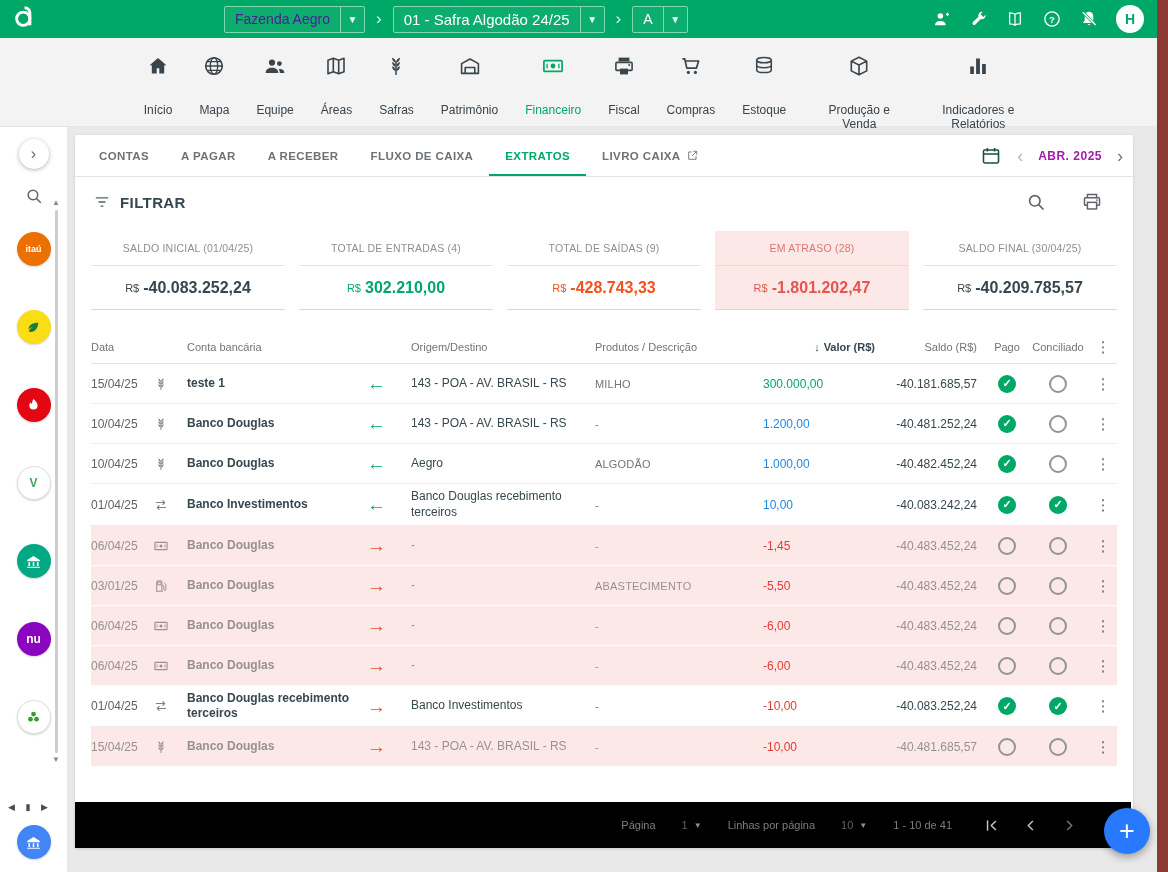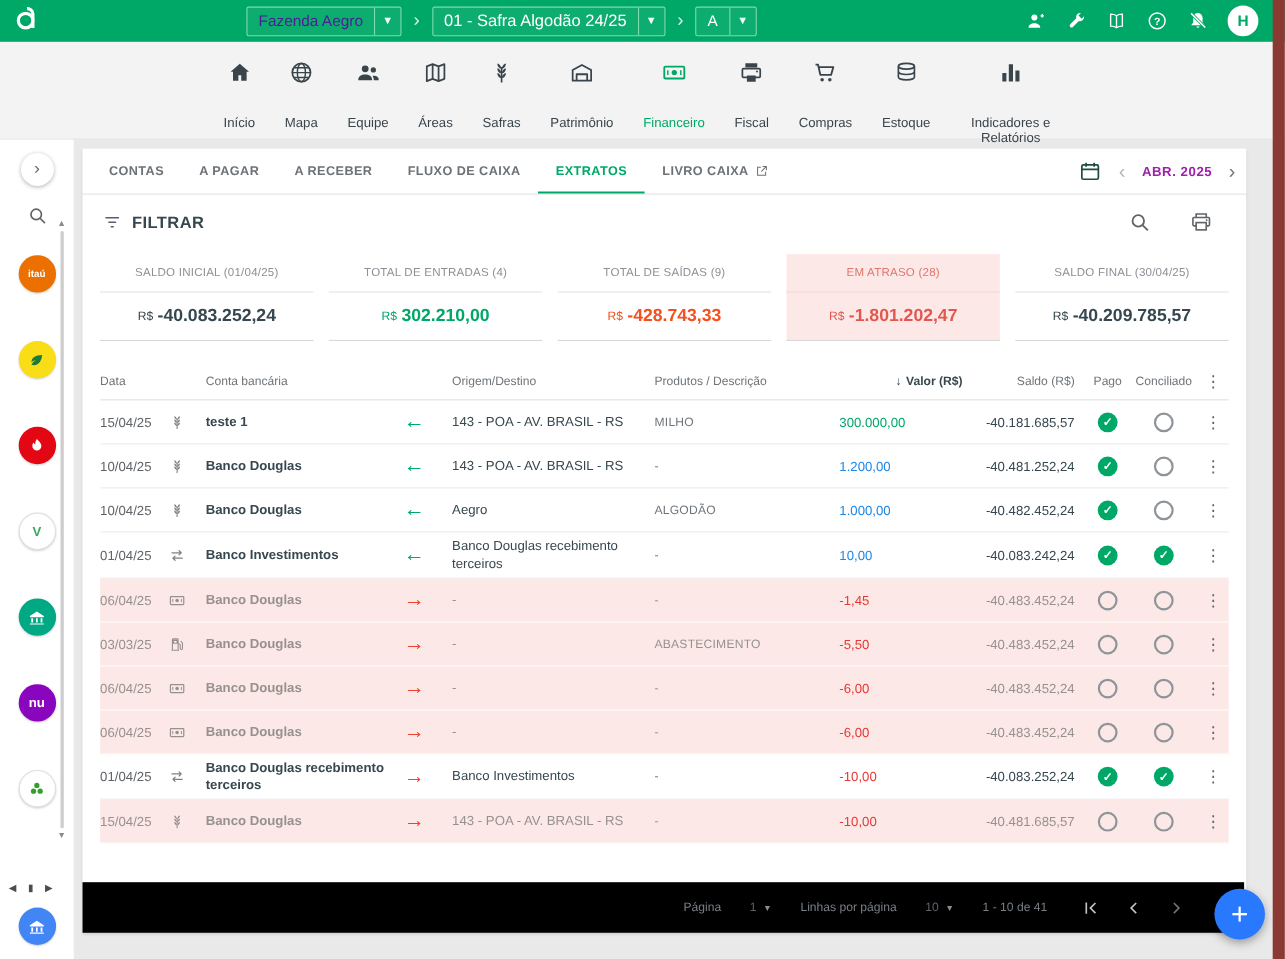--- a/index.html
+++ b/index.html
@@ -244,20 +244,26 @@
     </div>
     <div class="nav-item">
       <span class="nav-icon"><svg viewBox="0 0 24 24" width="24" height="24" aria-hidden="true">
           <ellipse cx="12" cy="6.2" rx="7.3" ry="2.6" fill="none" stroke="currentColor" stroke-width="1.5"></ellipse>
           <path fill="none" stroke="currentColor" stroke-width="1.5" d="M4.7 6.2v4.9c0 1.5 3.3 2.6 7.3 2.6s7.3-1.1 7.3-2.6V6.2M4.7 11.1v4.9c0 1.5 3.3 2.6 7.3 2.6s7.3-1.1 7.3-2.6v-4.9"></path>
         </svg></span>
       <span class="nav-label">Estoque</span>
     </div>
     <div class="nav-item">
       <span class="nav-icon"><svg viewBox="0 0 24 24" width="24" height="24" aria-hidden="true">
+          <path fill="none" stroke="currentColor" stroke-width="1.6" stroke-linejoin="round" d="M12 3.2 4.3 7.1v9.8l7.7 3.9 7.7-3.9V7.1zM4.3 7.1 12 11l7.7-3.9M12 11v9.8"></path>
+        </svg></span>
+      <span class="nav-label">Produção e Venda</span>
+    </div>
+    <div class="nav-item">
+      <span class="nav-icon"><svg viewBox="0 0 24 24" width="24" height="24" aria-hidden="true">
           <path fill="currentColor" d="M4.2 20v-7.6h3.7V20zM10.1 20V4.4h3.8V20zM16.1 20v-10h3.7v10z"></path>
         </svg></span>
       <span class="nav-label">Indicadores e Relatórios</span>
     </div>
   </div>
 
 <div class="sidebar">
   <div class="expand-btn">›</div>
   <span class="side-search">
       <svg viewBox="0 0 24 24" width="20" height="20" aria-hidden="true">
@@ -533,21 +539,21 @@
           <div class="td bal">-40.483.452,24</div>
           <div class="td center">
             <span class="chk off"></span>
           </div>
           <div class="td center">
             <span class="chk off"></span>
           </div>
           <div class="td kebab">⋮</div>
         </div>
         <div class="trow late">
-          <div class="td date">03/03/25</div>
+          <div class="td date">03/01/25</div>
           <div class="td ticon">
             <svg viewBox="0 0 24 24" width="16" height="16" aria-hidden="true">
               <path fill="none" stroke="currentColor" stroke-width="1.5" stroke-linejoin="round" d="M5.6 19.8V5.4c0-.7.5-1.2 1.2-1.2h5.4c.7 0 1.2.5 1.2 1.2v14.4M4.4 19.8h10.2M7 6.2h5v4H7z"></path>
               <path fill="none" stroke="currentColor" stroke-width="1.5" d="M13.4 11.2h1.5c.8 0 1.4.6 1.4 1.4v4.6a1.5 1.5 0 0 0 3 0V9.7l-2.5-2.5"></path>
             </svg>
           </div>
           <div class="td acct">Banco Douglas</div>
           <div class="td dir out">→</div>
           <div class="td origin">-</div>
           <div class="td product">ABASTECIMENTO</div>

